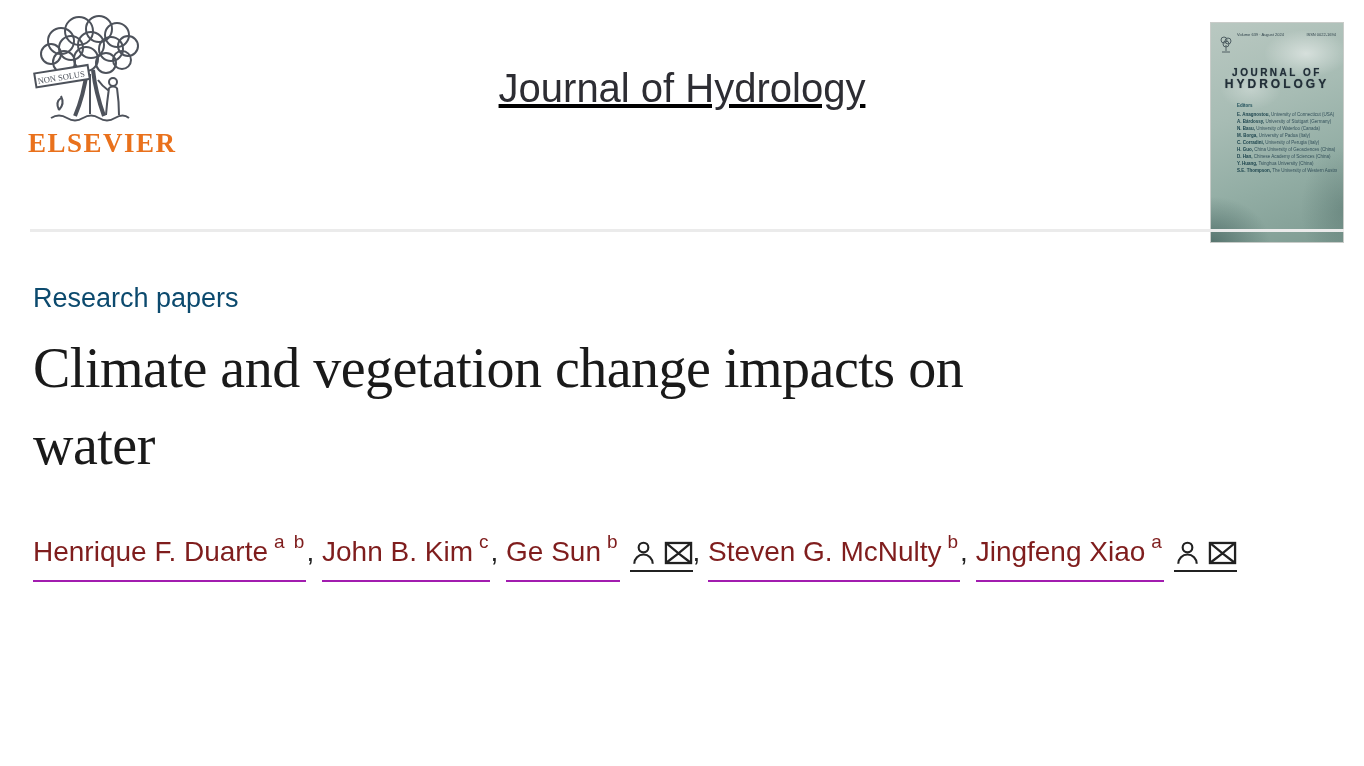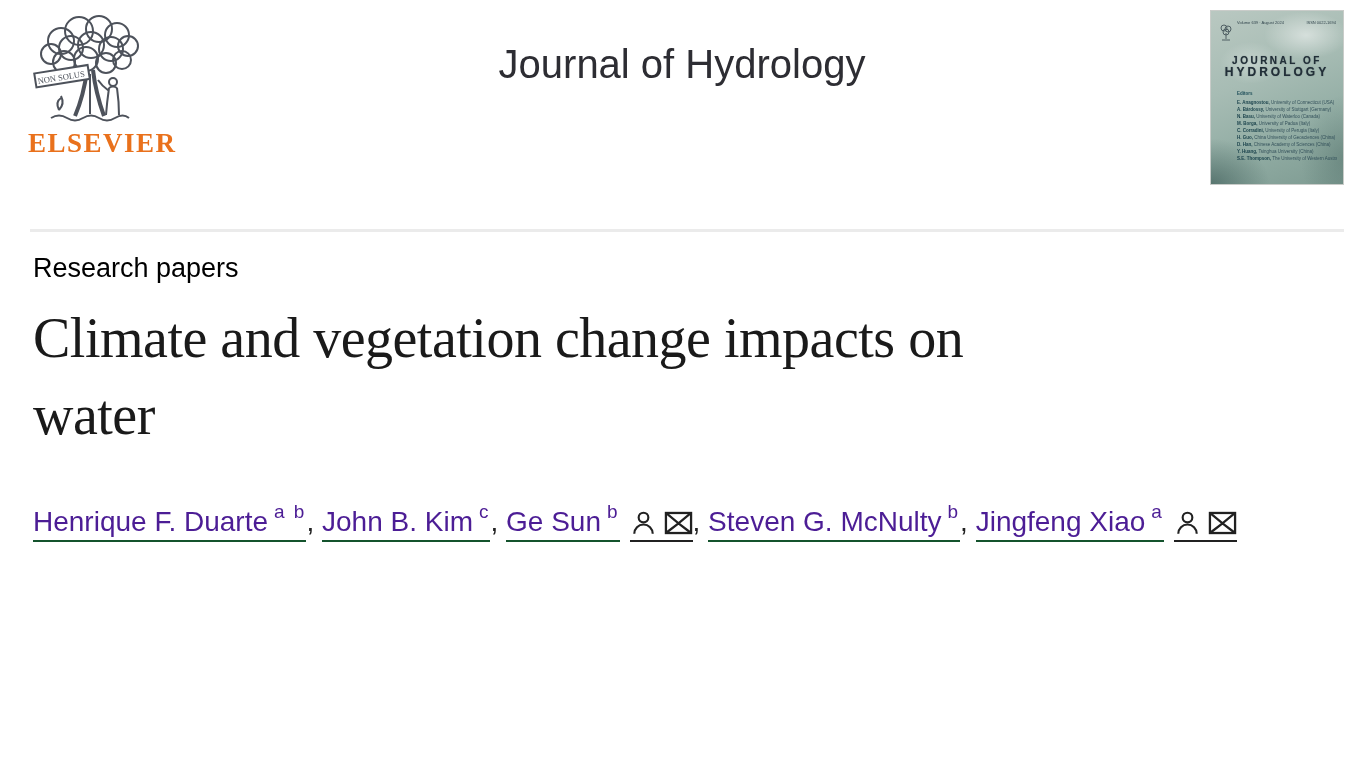--- a/index.html
+++ b/index.html
@@ -14,34 +14,34 @@
 
   .logo-block{position:absolute;left:28px;top:14px;width:124px;text-align:center;}
   .logo-tree{display:block;margin:0 auto;}
   .logo-wordmark{
     font-family:"Liberation Serif", serif;
     font-weight:700;font-size:27px;letter-spacing:1.5px;
     color:#e9711c;margin-top:2px;white-space:nowrap;
   }
 
   .journal-heading{
-    position:absolute;left:0;right:0;top:40px;text-align:center;
+    position:absolute;left:0;right:0;top:64px;text-align:center;text-decoration:underline;
   }
   .journal-title{
     font-size:40px;line-height:48px;font-weight:400;color:#2d2d33;
     margin:0;
   }
   .journal-issue{
     margin-top:17px;font-size:28px;line-height:34px;color:#212121;
   }
   .volume-link{color:#2e7cb5;text-decoration:none;cursor:pointer;}
 
   
   .cover{
-    position:absolute;top:10px;right:20px;width:134px;height:175px;
+    position:absolute;top:22px;right:20px;width:134px;height:221px;
     border:1px solid #c9ccc9;box-sizing:border-box;
     background:
       radial-gradient(ellipse 60px 34px at 72% 14%, rgba(255,255,255,0.50), rgba(255,255,255,0) 70%),
       radial-gradient(ellipse 44px 30px at 30% 30%, rgba(255,255,255,0.30), rgba(255,255,255,0) 70%),
       radial-gradient(ellipse 90px 70px at 0% 100%, rgba(24,56,54,0.45), rgba(24,56,54,0) 65%),
       radial-gradient(ellipse 60px 90px at 100% 85%, rgba(40,72,68,0.25), rgba(40,72,68,0) 70%),
       linear-gradient(158deg, #b9c8c1 0%, #a7bcb4 38%, #92ada4 68%, #7e9b92 100%);
     overflow:hidden;
   }
   .cover-toprow{
@@ -69,36 +69,36 @@
 
   
   .divider{
     position:absolute;left:30px;right:20px;top:229px;height:3px;
     background:#ebebeb;
   }
 
   
   .article{position:absolute;left:33px;right:30px;top:232px;}
   .section-label{
-    margin-top:20px;font-size:27px;line-height:32px;color:#000000;
+    margin-top:50px;font-size:27px;line-height:32px;color:#0c4a6e;
   }
   .article-title{
     margin:16px 0 0 0;font-weight:400;color:#1a1a1a;
     font-family:Liberation Serif, serif;
     font-size:56px;line-height:77px;letter-spacing:-0.5px;
   }
   .article-title .tline{display:block;}
 
   .authors{
     margin-top:38px;font-size:28px;line-height:60px;color:#212121;
     max-width:1300px;
   }
   .author-link{
-    color:#4c1d95;text-decoration:none;cursor:pointer;
-    border-bottom:2px solid #14532d;padding-bottom:3px;
+    color:#7f1d1d;text-decoration:none;cursor:pointer;
+    border-bottom:2px solid #a21caf;padding-bottom:13px;
   }
   .sup{
     font-size:19px;position:relative;top:-13px;margin-left:6px;letter-spacing:2px;
   }
   .icon-group{
     border-bottom:2px solid #212121;padding-bottom:3px;margin-left:10px;
     white-space:nowrap;cursor:pointer;
   }
   .icon-group svg{vertical-align:-5px;}
   .icon-group .person-wrap{margin-right:7px;}

